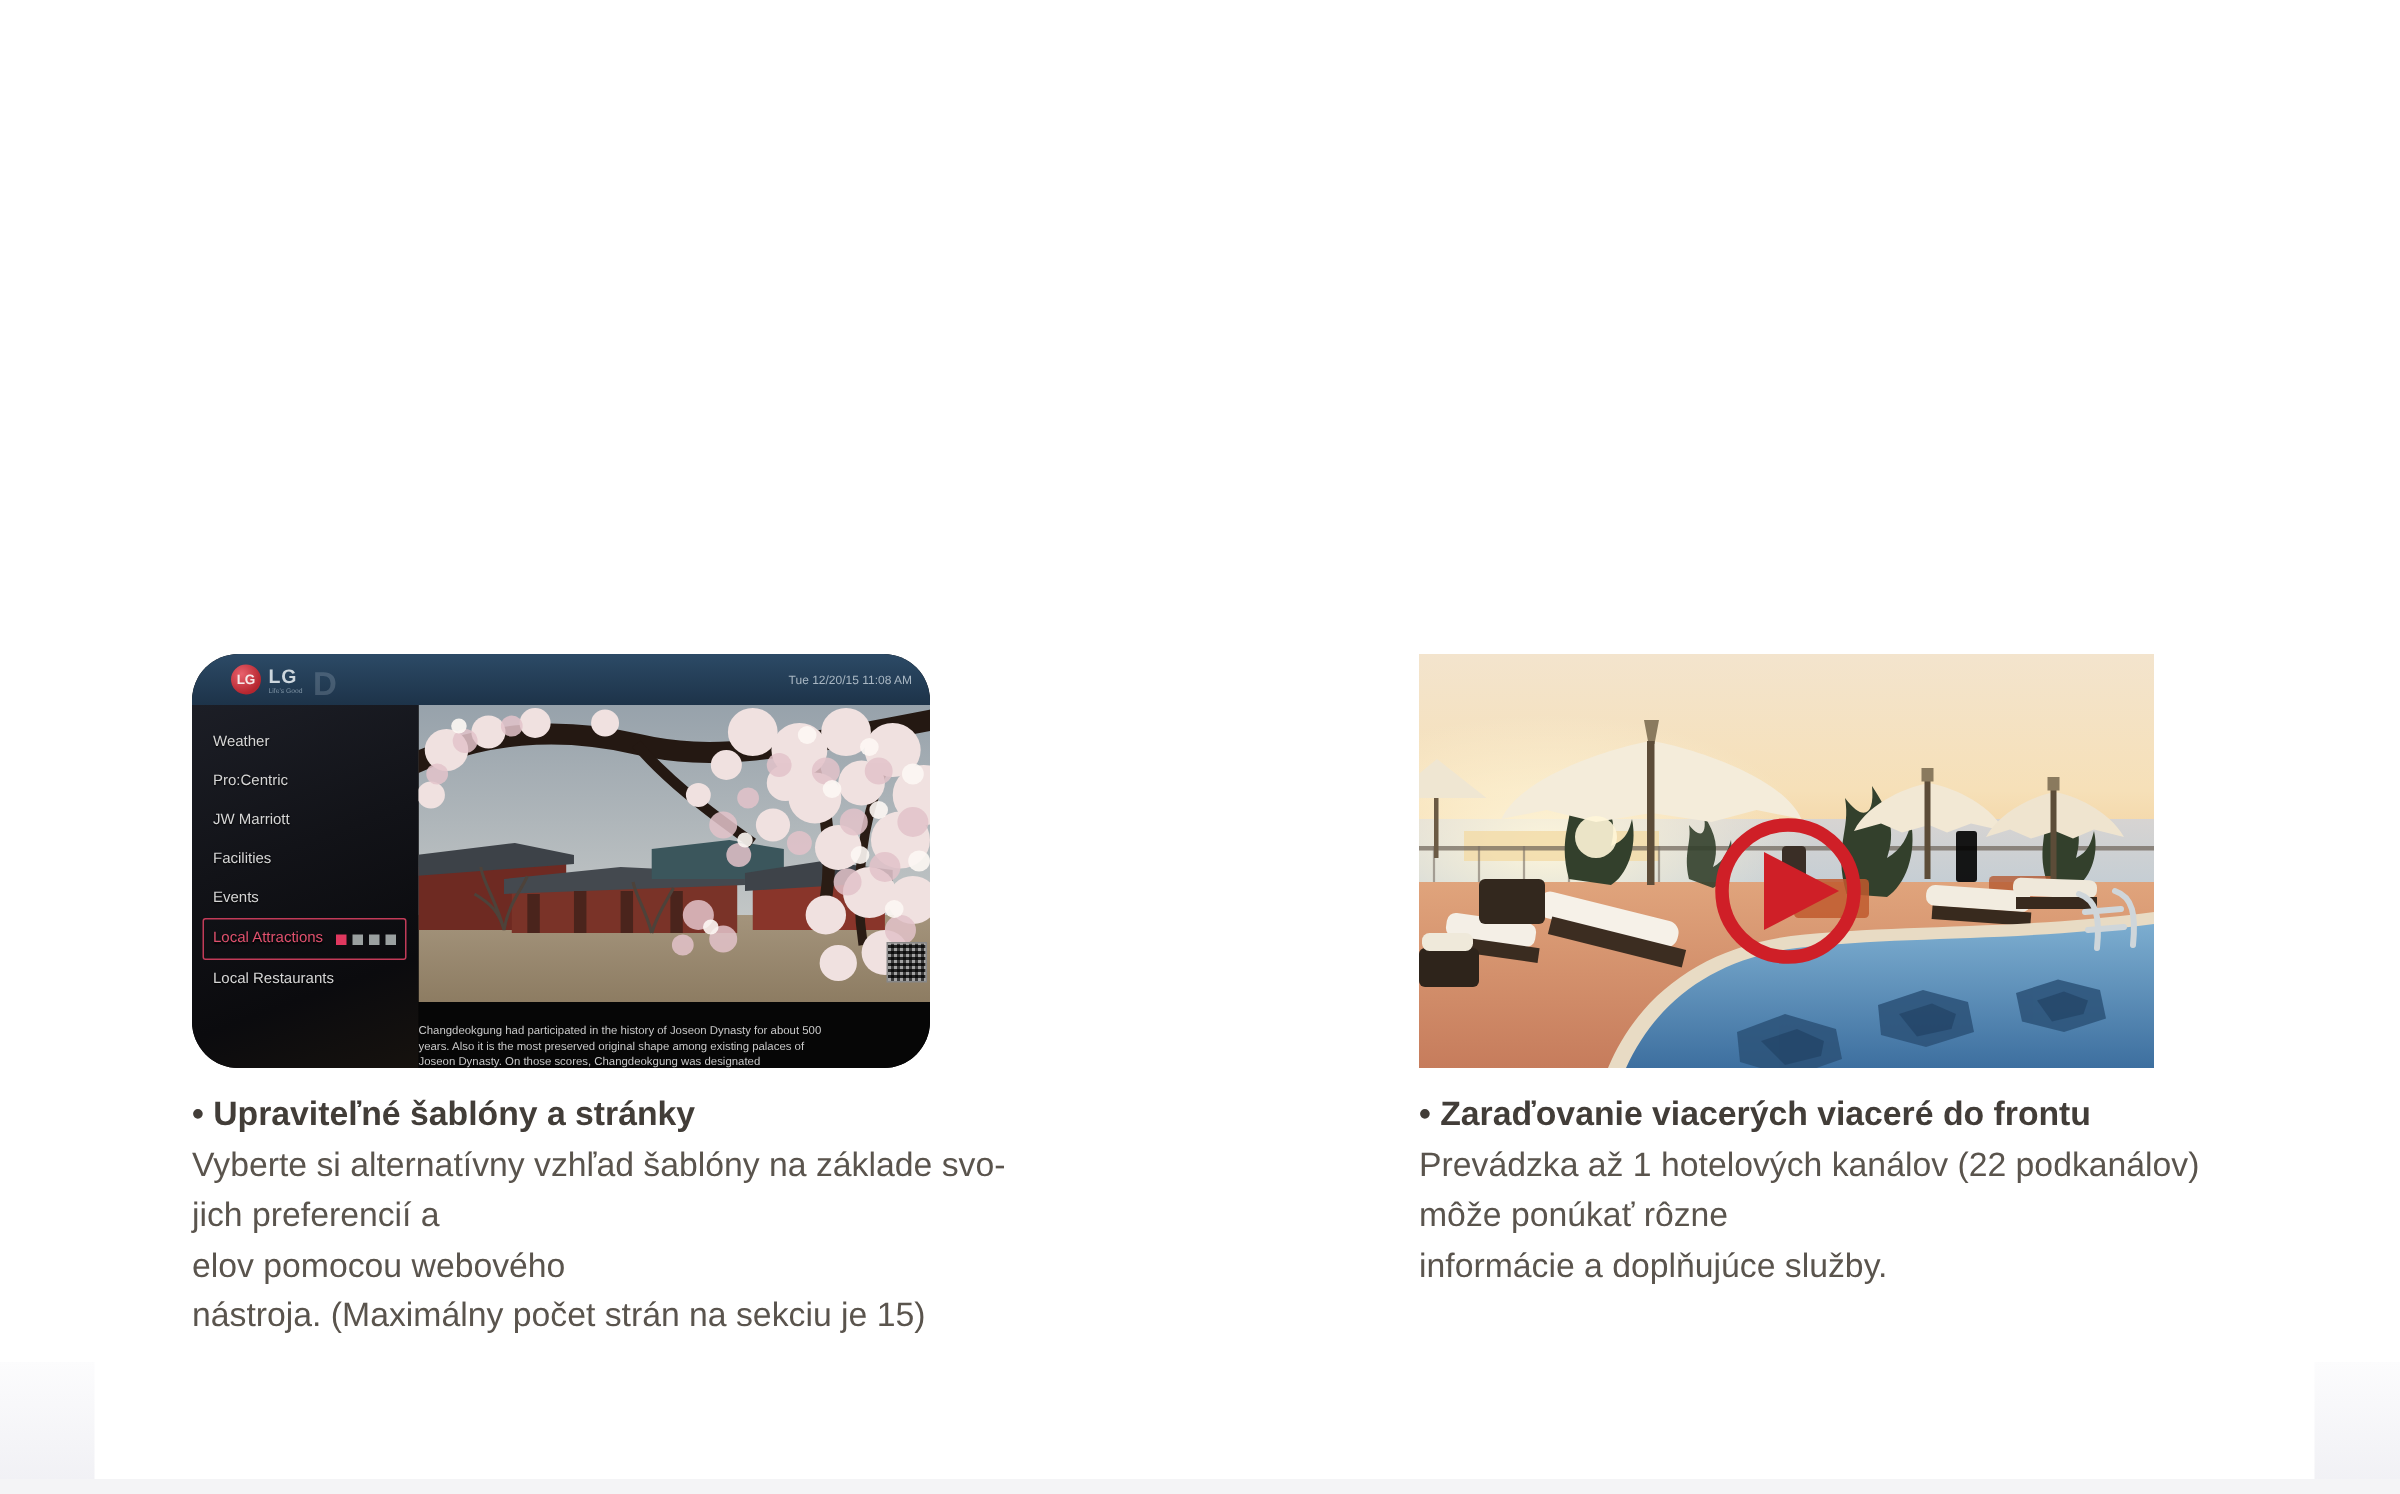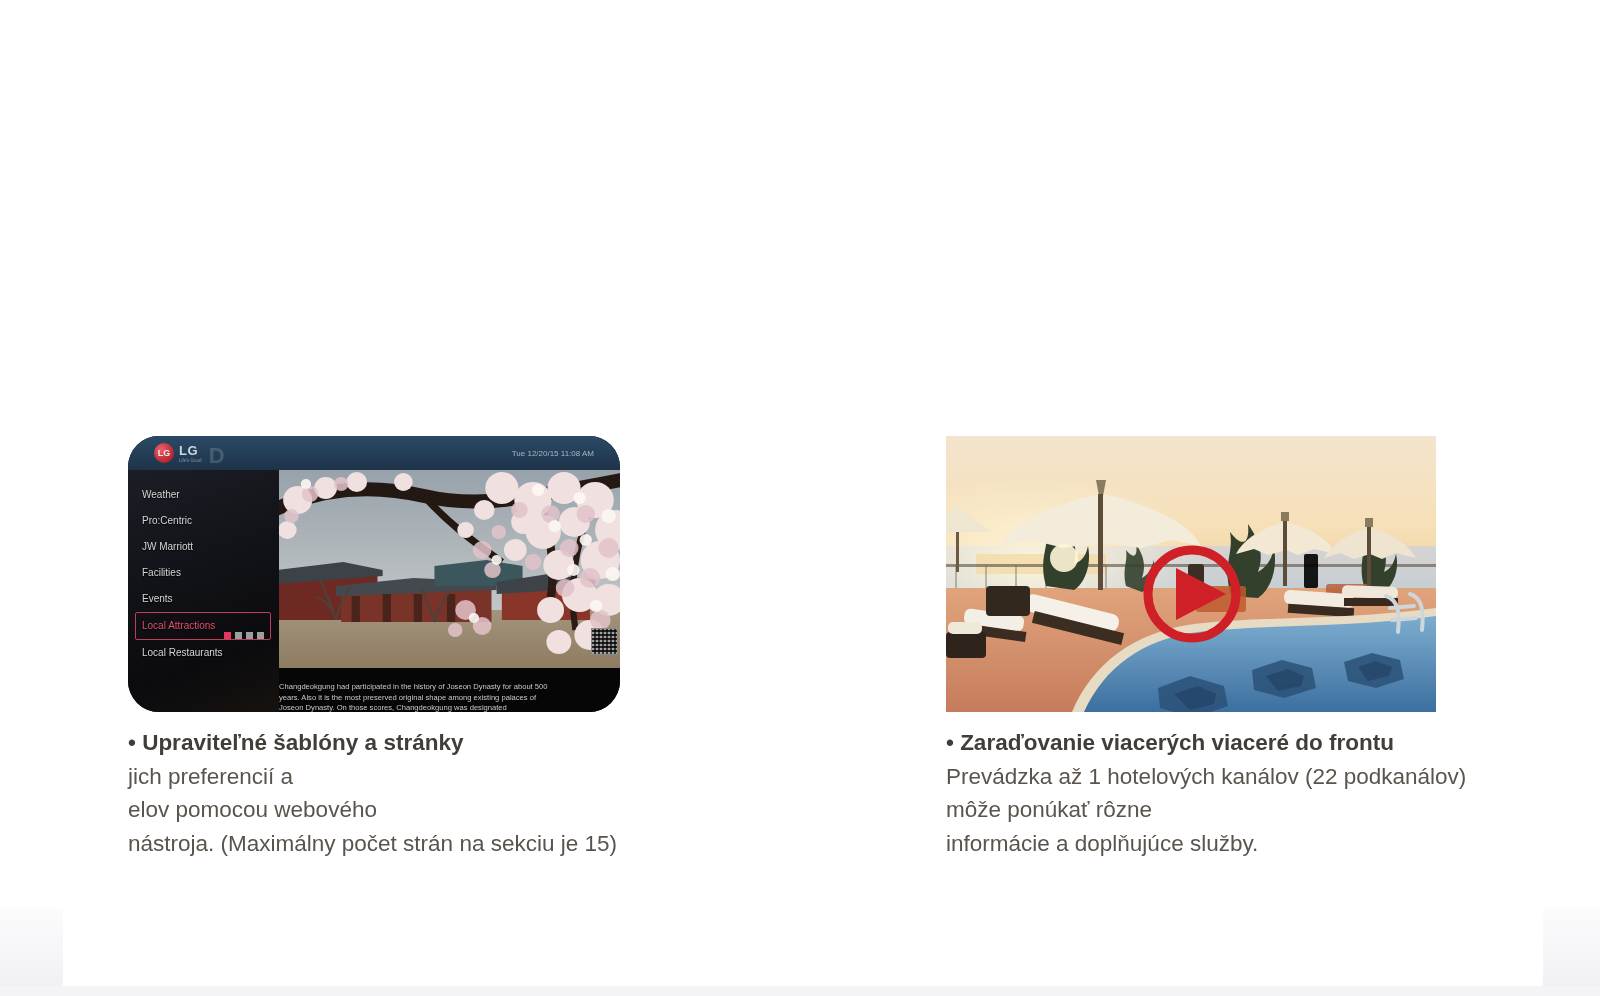--- a/index.html
+++ b/index.html
@@ -21,29 +21,29 @@
   
   .tv-topbar{position:absolute;left:0;top:0;width:100%;height:34px;
     background:linear-gradient(#2c4a66,#1d3349);display:flex;align-items:center;}
   .lg-logo{display:flex;align-items:center;margin-left:26px;gap:5px;}
   .lg-disc{width:20px;height:20px;border-radius:50%;
     background:radial-gradient(circle at 35% 32%,#e8606c,#b5262f 70%);
     color:#f5e9e9;font-size:9px;font-weight:bold;display:flex;align-items:center;justify-content:center;}
   .lg-word{color:#cdd6dd;font-weight:bold;font-size:13px;letter-spacing:.5px;line-height:1;}
   .lg-tag{color:#7f93a4;font-size:4.5px;margin-top:1px;}
   .lg-ghost{color:rgba(160,175,190,.28);font-size:22px;font-weight:bold;margin-left:2px;margin-top:6px;}
-  .tv-datetime{margin-left:auto;margin-right:26px;color:#a9b7c3;font-size:8px;}
+  .tv-datetime{margin-left:auto;margin-right:12px;color:#a9b7c3;font-size:8px;}
   .tv-body{position:absolute;left:0;top:34px;right:0;bottom:0;display:flex;}
   .tv-sidebar{width:151px;flex:none;position:relative;
     background:linear-gradient(160deg,#1c1e26 0%,#121318 40%,#0b0b0e 75%,#16120e 100%);}
   .tv-menu{position:absolute;left:14px;top:12px;right:8px;}
   .tv-menu-item{color:#d6d6d6;font-size:10px;height:26px;line-height:26px;
     text-shadow:0 1px 1px #000;white-space:nowrap;}
   .tv-menu-item.active{color:#e0516e;border:1px solid #c23b58;border-radius:2px;
-    padding:0 6px;margin-left:-7px;display:flex;align-items:flex-end;gap:4px;}
+    padding:0 6px;margin-left:-7px;display:flex;align-items:center;gap:4px;}
   .tv-menu-item.active .lbl{flex:1;}
   .sq{width:7px;height:7px;flex:none;display:inline-block;}
   .sq.on{background:#e0385f;}
   .sq.off{background:#9aa0a0;}
   .tv-right{flex:1;display:flex;flex-direction:column;}
   .tv-photo{height:198px;flex:none;position:relative;}
   .tv-photo svg{display:block;width:100%;height:100%;}
   .tv-caption{flex:1;background:#060606;color:#c9c9c9;font-size:7.6px;line-height:10.5px;
     text-align:left;padding-top:14px;}
   .qr{position:absolute;right:3px;bottom:14px;width:25px;height:25px;
@@ -317,20 +317,21 @@
   </svg>
 
   <svg viewBox="0 0 490 276" style="position:absolute;left:0;top:0;">
     <circle cx="246" cy="158" r="44" fill="none" stroke="#cf1f27" stroke-width="9"></circle>
     <path d="M230 132 L230 184 L280 158 Z" fill="#cf1f27"></path>
   </svg>
 </div>
 
 <div class="caption-block left">
   <div class="caption-heading">• Upraviteľné šablóny a stránky</div>
+  <div>Vyberte si alternatívny vzhľad šablóny na základe svo-</div>
   <div>jich preferencií a</div>
   <div>elov pomocou webového</div>
   <div>nástroja. (Maximálny počet strán na sekciu je 15)</div>
 </div>
 
 <div class="caption-block right">
   <div class="caption-heading">• Zaraďovanie viacerých viaceré do frontu</div>
   <div>Prevádzka až 1 hotelových kanálov (22 podkanálov)</div>
   <div>môže ponúkať rôzne</div>
   <div>informácie a doplňujúce služby.</div>

